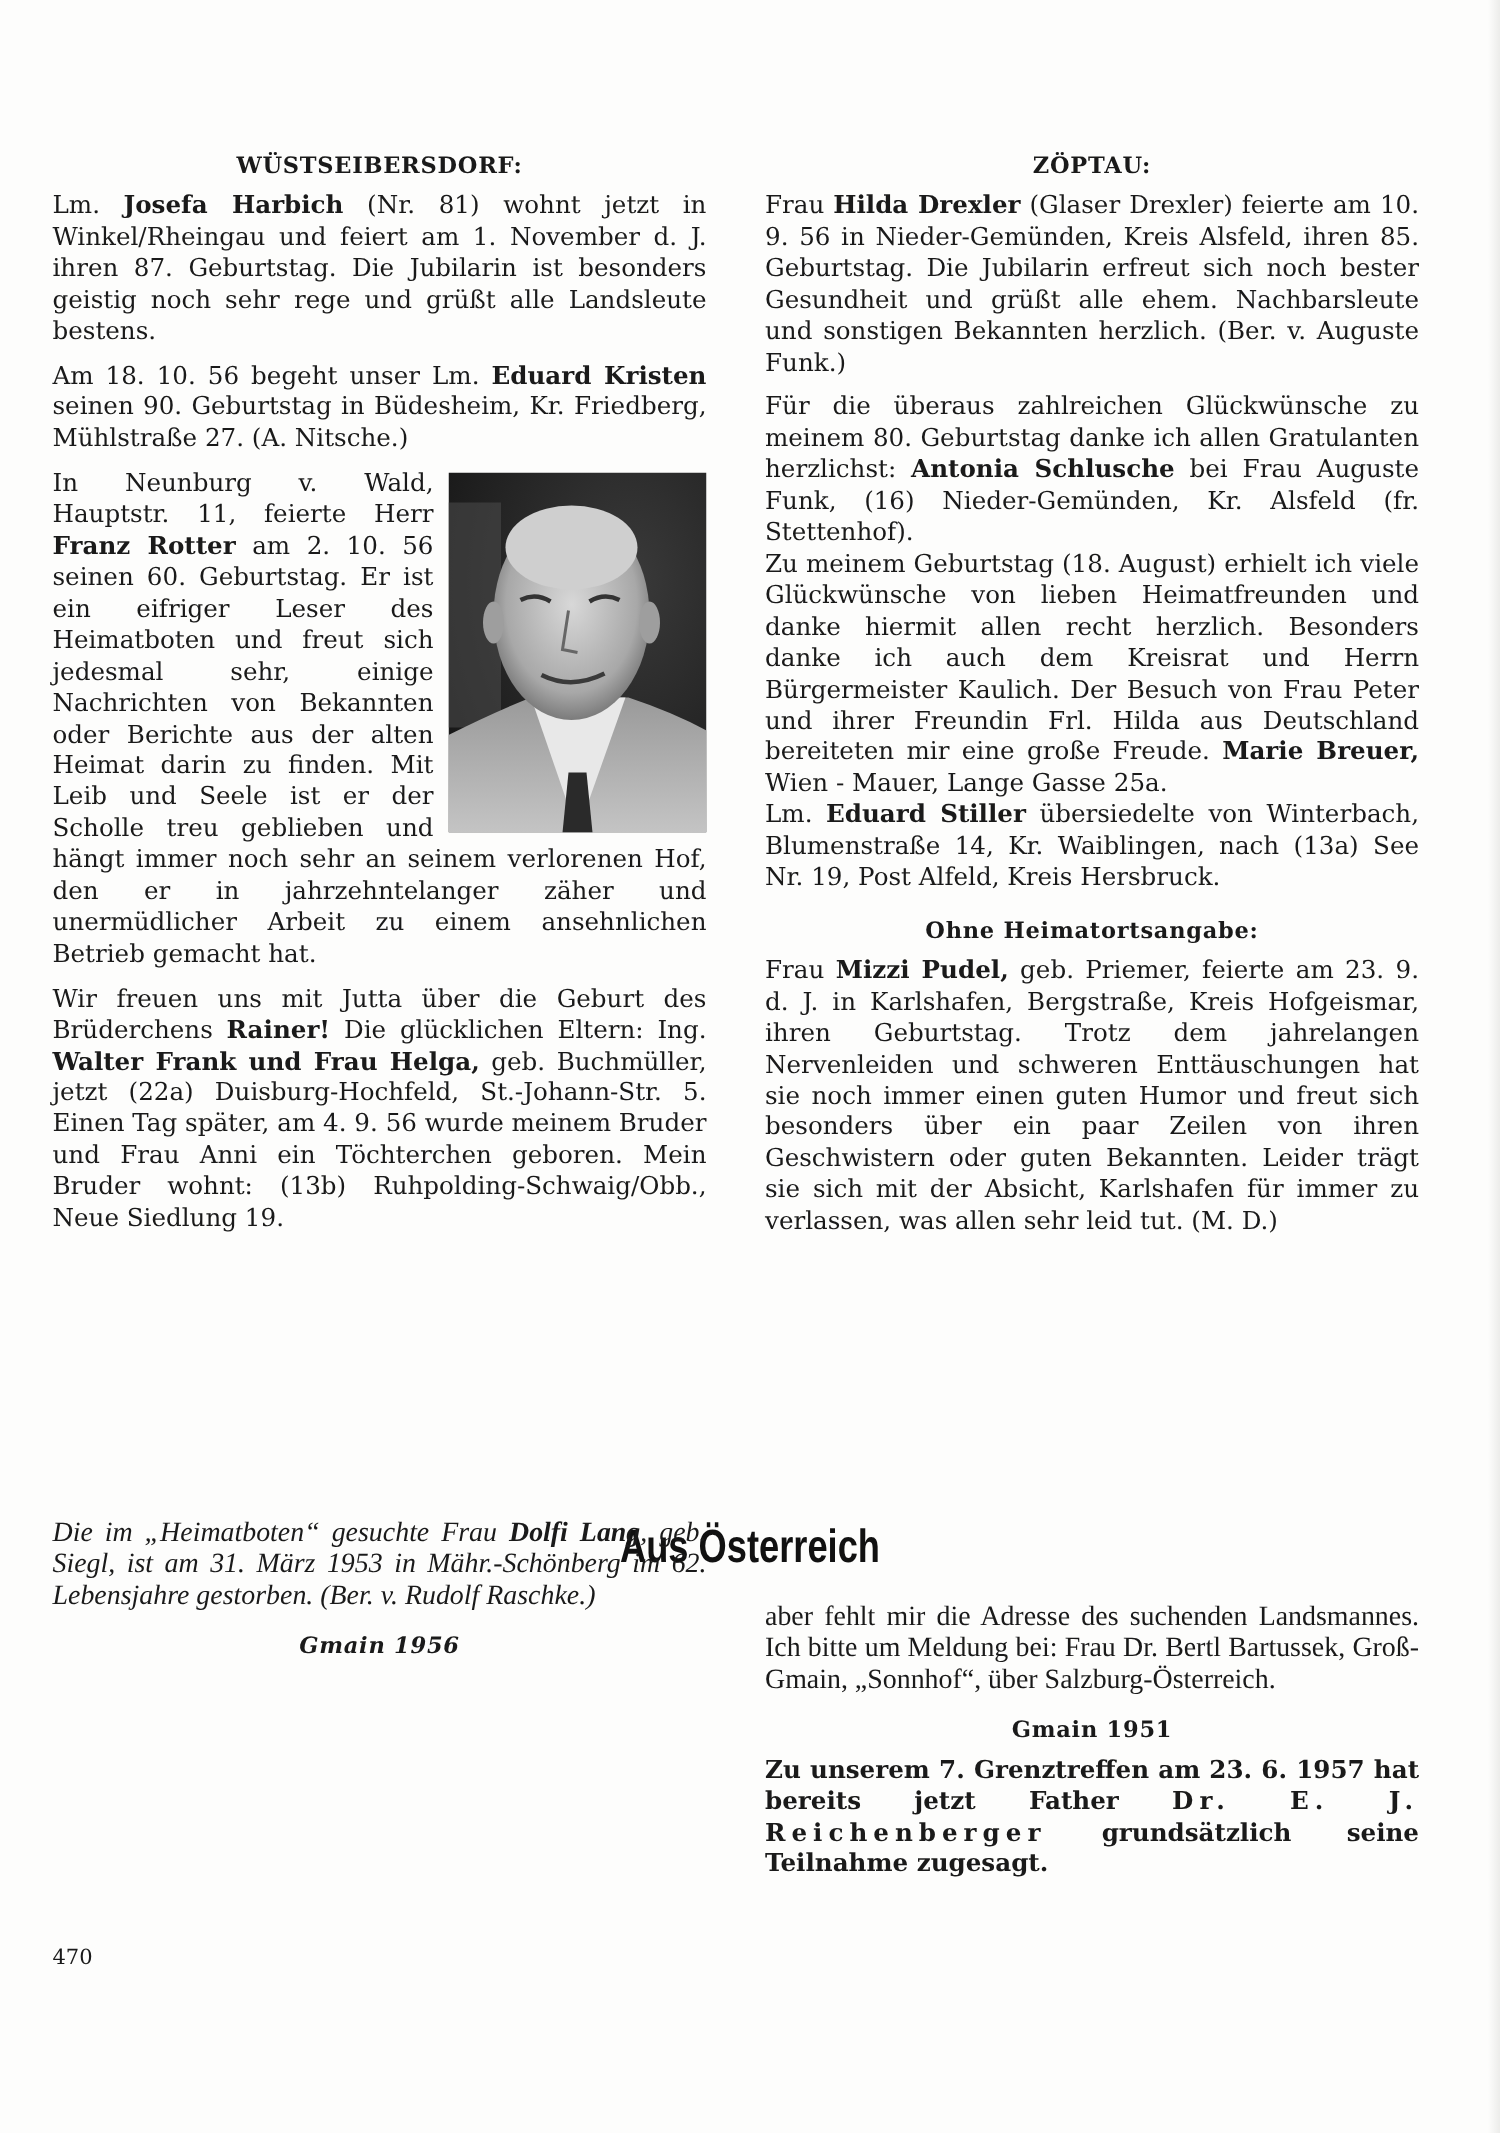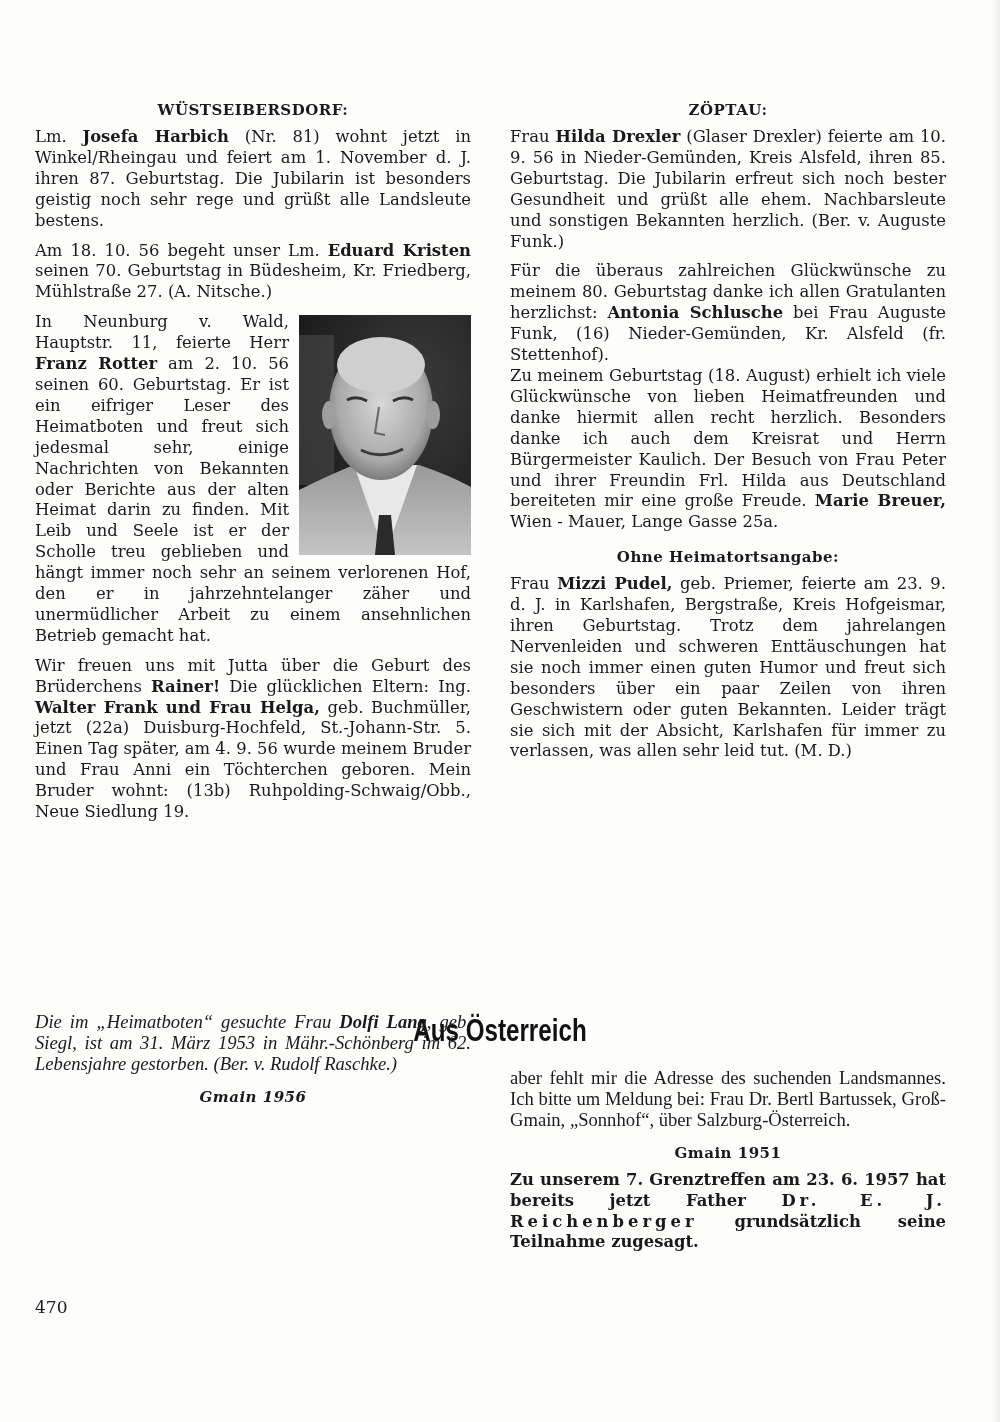--- a/index.html
+++ b/index.html
@@ -20,32 +20,32 @@
   .photo-wrap { float: right; width: 172px; height: 240px; margin: 3px 0 4px 10px; }
   .photo { width: 172px; height: 240px; display: block; }
   .section-title {
     position: absolute; left: 0; width: 1000px; top: 1013px; text-align: center;
     font-family: "Liberation Sans", sans-serif; font-weight: bold; font-size: 31px;
     transform: scaleX(0.78); letter-spacing: 0px; color: #111;
   }
   .col-at { position: absolute; width: 436px; }
   .cond { font-family: "Liberation Serif", serif; font-size: 18.6px; line-height: 20.9px;
     text-align: justify; transform-origin: left top; }
-  .page-number { position: absolute; left: 35px; top: 1297px; font-size: 17px; }
+  .page-number { position: absolute; left: 35px; top: 1297px; font-size: 14px; }
   .spaced { letter-spacing: 4px; }
 </style>
 </head>
 <body>
 
 <div class="page-edge"></div>
 
 <div class="col col-left">
   <div class="heading">WÜSTSEIBERSDORF:</div>
   <p class="para"><span>Lm. </span><b>Josefa Harbich</b><span> (Nr. 81) wohnt jetzt in Winkel/Rheingau und feiert am 1. November d. J. ihren 87. Geburtstag. Die Jubilarin ist besonders geistig noch sehr rege und grüßt alle Landsleute bestens.</span></p>
-  <p class="para"><span>Am 18. 10. 56 begeht unser Lm. </span><b>Eduard Kristen</b><span> seinen 70. Geburtstag in Büdesheim, Kr. Friedberg, Mühlstraße 27. (A. Nitsche.)</span></p>
+  <p class="para"><span>Am 18. 10. 56 begeht unser Lm. </span><b>Eduard Kristen</b><span> seinen 90. Geburtstag in Büdesheim, Kr. Friedberg, Mühlstraße 27. (A. Nitsche.)</span></p>
   <p class="para">
     <span class="photo-wrap" title="Portrait photo of Franz Rotter">
       <svg class="photo" viewBox="0 0 172 240">
         <defs>
           <radialGradient id="bg" cx="0.7" cy="0.3" r="0.9">
             <stop offset="0" stop-color="#3a3a3a"></stop>
               <stop offset="1" stop-color="#151515"></stop>
           </radialGradient>
           <radialGradient id="face" cx="0.5" cy="0.45" r="0.6">
             <stop offset="0" stop-color="#d8d8d8"></stop>
@@ -75,20 +75,21 @@
     <span>In Neunburg v. Wald, Hauptstr. 11, feierte Herr </span><b>Franz Rotter</b><span> am 2. 10. 56 seinen 60. Geburtstag. Er ist ein eifriger Leser des Heimatboten und freut sich jedesmal sehr, einige Nachrichten von Bekannten oder Berichte aus der alten Heimat darin zu finden. Mit Leib und Seele ist er der Scholle treu geblieben und hängt immer noch sehr an seinem verlorenen Hof, den er in jahrzehntelanger zäher und unermüdlicher Arbeit zu einem ansehnlichen Betrieb gemacht hat.</span>
   </p>
   <p class="para tight"><span>Wir freuen uns mit Jutta über die Geburt des Brüderchens </span><b>Rainer!</b><span> Die glücklichen Eltern: Ing. </span><b>Walter Frank und Frau Helga,</b><span> geb. Buchmüller, jetzt (22a) Duisburg-Hochfeld, St.-Johann-Str. 5. Einen Tag später, am 4. 9. 56 wurde meinem Bruder und Frau Anni ein Töchterchen geboren. Mein Bruder wohnt: (13b) Ruhpolding-Schwaig/Obb., Neue Siedlung 19.</span></p>
 </div>
 
 <div class="col col-right">
   <div class="heading">ZÖPTAU:</div>
   <p class="para"><span>Frau </span><b>Hilda Drexler</b><span> (Glaser Drexler) feierte am 10. 9. 56 in Nieder-Gemünden, Kreis Alsfeld, ihren 85. Geburtstag. Die Jubilarin erfreut sich noch bester Gesundheit und grüßt alle ehem. Nachbarsleute und sonstigen Bekannten herzlich. (Ber. v. Auguste Funk.)</span></p>
   <p class="para tight"><span>Für die überaus zahlreichen Glückwünsche zu meinem 80. Geburtstag danke ich allen Gratulanten herzlichst: </span><b>Antonia Schlusche</b><span> bei Frau Auguste Funk, (16) Nieder-Gemünden, Kr. Alsfeld (fr. Stettenhof).</span></p>
   <p class="para tight"><span>Zu meinem Geburtstag (18. August) erhielt ich viele Glückwünsche von lieben Heimatfreunden und danke hiermit allen recht herzlich. Besonders danke ich auch dem Kreisrat und Herrn Bürgermeister Kaulich. Der Besuch von Frau Peter und ihrer Freundin Frl. Hilda aus Deutschland bereiteten mir eine große Freude. </span><b>Marie Breuer,</b><span> Wien - Mauer, Lange Gasse 25a.</span></p>
+  <p class="para"><span>Lm. </span><b>Eduard Stiller</b><span> übersiedelte von Winterbach, Blumenstraße 14, Kr. Waiblingen, nach (13a) See Nr. 19, Post Alfeld, Kreis Hersbruck.</span></p>
   <div class="heading" style="margin-top:14px">Ohne Heimatortsangabe:</div>
   <p class="para tight"><span>Frau </span><b>Mizzi Pudel,</b><span> geb. Priemer, feierte am 23. 9. d. J. in Karlshafen, Bergstraße, Kreis Hofgeismar, ihren Geburtstag. Trotz dem jahrelangen Nervenleiden und schweren Enttäuschungen hat sie noch immer einen guten Humor und freut sich besonders über ein paar Zeilen von ihren Geschwistern oder guten Bekannten. Leider trägt sie sich mit der Absicht, Karlshafen für immer zu verlassen, was allen sehr leid tut. (M. D.)</span></p>
 </div>
 
 <div class="section-title">Aus Österreich</div>
 
 <div class="col-at" style="left:35px; top:1012px;font-style:italic;">
   <p class="para cond" style="margin:0;"><span>Die im „Heimatboten“ gesuchte Frau </span><b>Dolfi Lang</b><span>, geb. Siegl, ist am 31. März 1953 in Mähr.-Schönberg im 62. Lebensjahre gestorben. (Ber. v. Rudolf Raschke.)</span></p>
   <div class="heading" style="margin-top:12px">Gmain 1956</div>
 </div>

